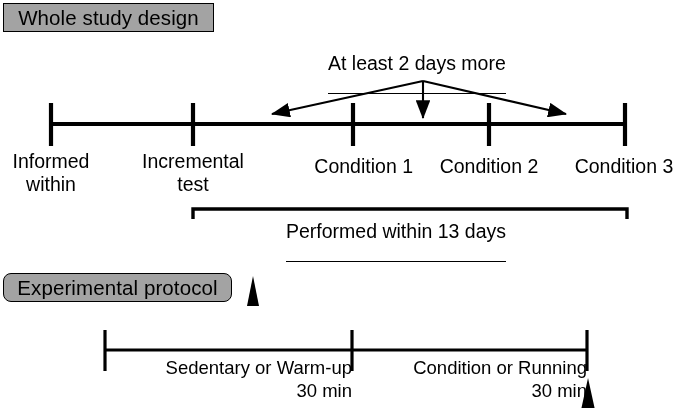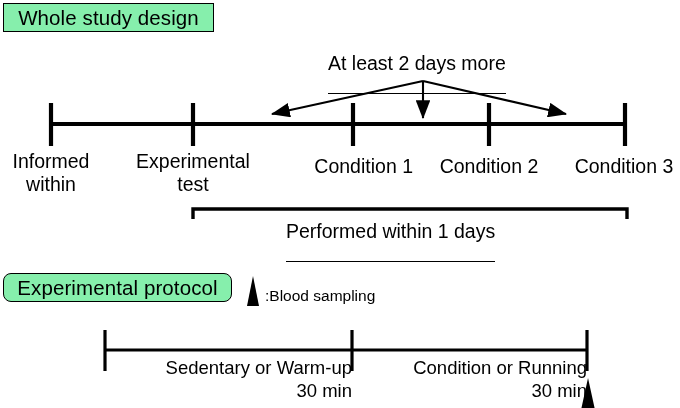--- a/index.html
+++ b/index.html
@@ -16,21 +16,21 @@
   .boxed-title{
     position:absolute;
     border:1.6px solid #000;
     box-sizing:border-box;
     display:flex;
     align-items:center;
     justify-content:center;
     font-size:20.5px;
     letter-spacing:0.1px;
     white-space:nowrap;
-    background:#86efac;
+    background:#a3a3a3;
   }
   #whole-study-title{left:3px;top:3px;width:211px;height:29px;}
   #experimental-title{left:3px;top:273px;width:229px;height:29px;border-radius:8px;}
 
   .lbl{
     position:absolute;
     font-size:19.5px;
     white-space:nowrap;
     text-align:center;
     line-height:22px;
@@ -91,47 +91,46 @@
 
     <polyline points="193,219 193,209 627,209 627,219" fill="none" stroke="#000" stroke-width="3.4"></polyline>
   </svg>
 
   <div class="lbl two-line" style="left:0px;top:150px;width:102px;">
     <div>Informed</div>
     <div>within</div>
   </div>
 
   <div class="lbl two-line" style="left:128px;top:150px;width:130px;">
-    <div>Experimental</div>
+    <div>Incremental</div>
     <div>test</div>
   </div>
 
   <div class="lbl" style="left:293px;top:155px;width:120px;text-align:right;">Condition 1</div>
 
   <div class="lbl" style="left:429px;top:155px;width:120px;">Condition 2</div>
 
   <div class="lbl" style="left:565px;top:155px;width:118px;">Condition 3</div>
 
-  <div class="underlined" style="left:286px;top:220px;">Performed within 1 days</div>
+  <div class="underlined" style="left:286px;top:220px;">Performed within 13 days</div>
 
   <div class="boxed-title" id="experimental-title">Experimental protocol</div>
 
   <svg width="680" height="408">
 
     <polygon points="253,276 259,306 247,306" fill="#000"></polygon>
 
     <line x1="105" y1="350" x2="587" y2="350" stroke="#000" stroke-width="3.2"></line>
     <line x1="105" y1="330" x2="105" y2="371" stroke="#000" stroke-width="3.2"></line>
     <line x1="352" y1="330" x2="352" y2="371" stroke="#000" stroke-width="3.2"></line>
     <line x1="587" y1="330" x2="587" y2="371" stroke="#000" stroke-width="3.2"></line>
 
     <polygon points="588,378 595,410 581,410" fill="#000"></polygon>
   </svg>
 
-  <div class="legend-text" style="left:265px;top:287px;">:Blood sampling</div>
 
   <div class="proto-label" style="left:105px;top:356px;width:247px;">
     <div>Sedentary or Warm-up</div>
     <div>30 min</div>
   </div>
 
   <div class="proto-label" style="left:352px;top:356px;width:235px;">
     <div>Condition or Running</div>
     <div>30 min</div>
   </div>

